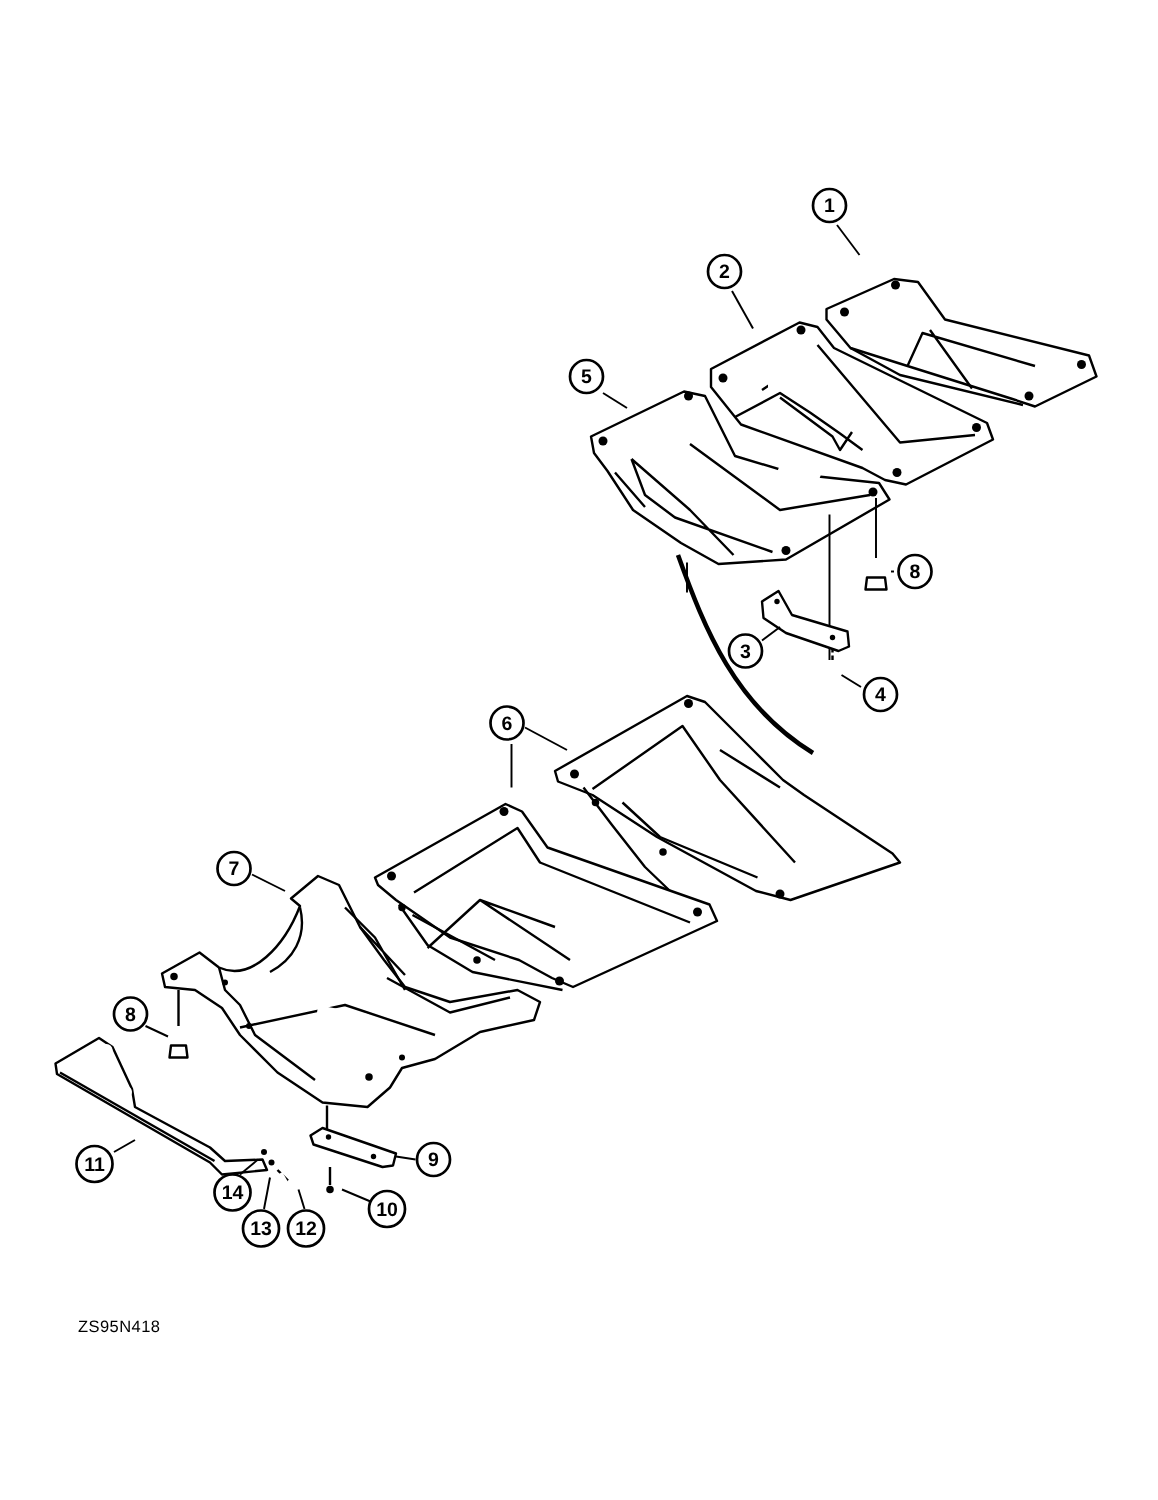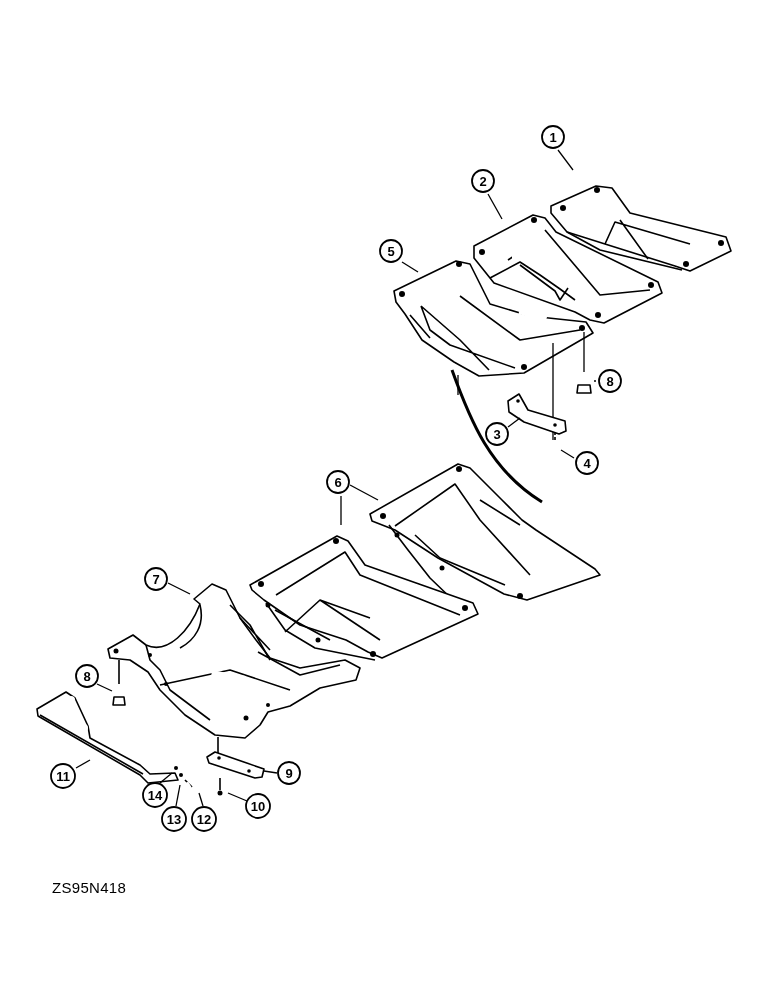--- a/index.html
+++ b/index.html
@@ -4,21 +4,21 @@
 <style>
   html, body { margin: 0; padding: 0; background: #ffffff; }
   body { width: 772px; height: 1000px; position: relative; overflow: hidden; font-family: "Liberation Sans", sans-serif; }
   #diagram { position: absolute; left: 0; top: 0; width: 772px; height: 1000px; }
   .callout circle { fill: #fff; stroke: #000; stroke-width: 1.8; }
   .callout text { font-family: "Liberation Sans", sans-serif; font-size: 13px; font-weight: bold; fill: #000; text-anchor: middle; dominant-baseline: central; }
   .part path, .part polygon, .part polyline, .part line { fill: none; stroke: #000; stroke-width: 1.6; stroke-linejoin: round; }
   .part .fill { fill: #fff; }
   .leader { stroke: #000; stroke-width: 1.3; fill: none; }
   .hole { fill: #000; }
-  .fig-id { position: absolute; left: 52px; top: 879px; font-size: 15px; color: #000; letter-spacing: 0.3px; }
+  .fig-id { position: absolute; left: 52px; top: 879px; font-size: 11px; color: #000; letter-spacing: 0.3px; }
 </style>
 </head>
 <body>
 
 <svg id="diagram" viewBox="0 0 772 1000" xmlns="http://www.w3.org/2000/svg">
 
   <g class="part">
     <polygon class="fill" points="551,206 596,186 612,188 630,213 726,237 731,251 690,271 675,266 605,244 567,232 551,213"></polygon>
     <path d="M567,232 L600,250 L682,270 M620,220 L648,259 M605,244 L615,222 L690,244"></path>
     <circle class="hole" cx="563" cy="208" r="3"></circle>

